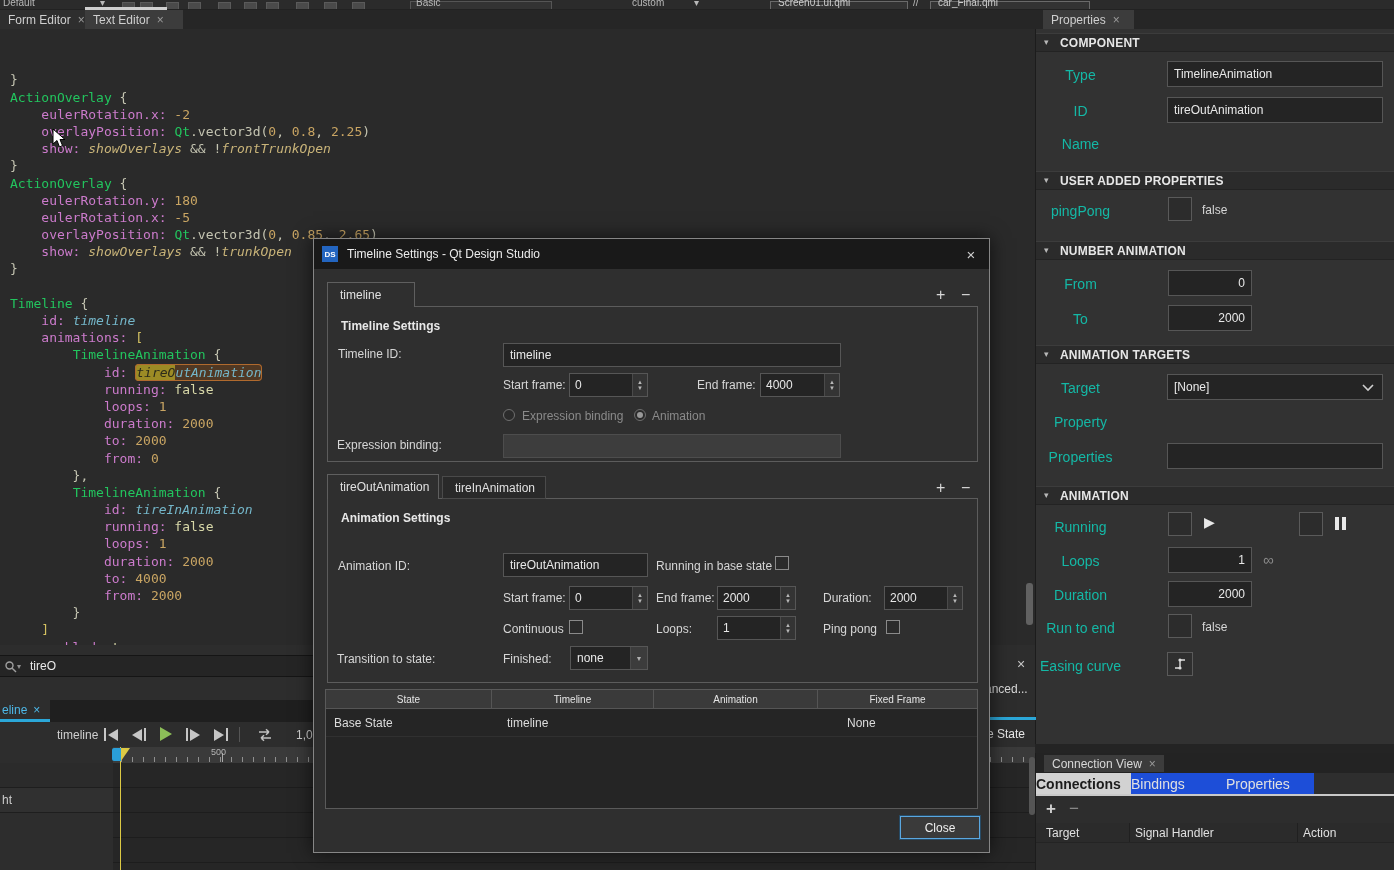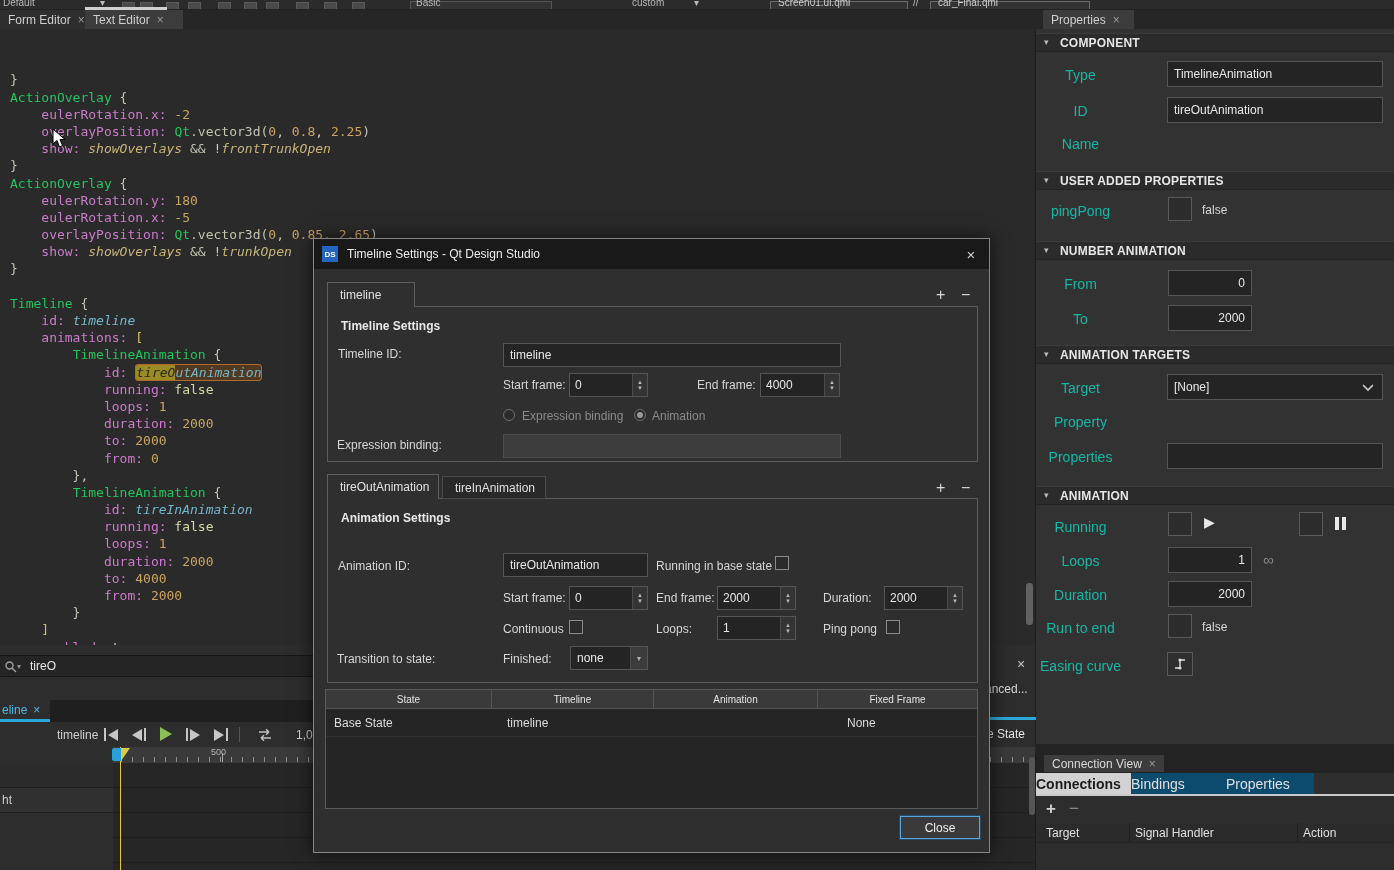--- a/index.html
+++ b/index.html
@@ -75,21 +75,21 @@
   .sect .car{position:absolute;left:8px;top:3px;font-size:9px;color:#b8b8b8;}
   .sect .st{position:absolute;left:24px;font-weight:bold;font-size:12px;color:#e6e6e6;letter-spacing:.2px;}
   .plab{position:absolute;width:89px;text-align:center;font-size:14px;color:#14b8a6;white-space:nowrap;}
   .abtn{background:#2f2f2f;border:1px solid #5a5a5a;display:flex;align-items:center;justify-content:center;color:#e4e4e4;font-size:12px;}
   .pause{display:flex;gap:3px;}
   .pause div{width:4px;height:13px;background:#e8e8e8;}
   
   .cview{left:1035px;top:753px;width:359px;height:117px;background:#2d2d2d;border-left:1px solid #1c1c1c;}
   .ctab{display:flex;align-items:center;justify-content:flex-start;font-size:14px;height:21px;}
   .ctab.on{background:#d2d2d2;color:#1c1c1c;font-weight:bold;}
-  .ctab.off{background:#0c4a6e;color:#e0e0e0;}
+  .ctab.off{background:#1d4ed8;color:#e0e0e0;}
   
   .tl-toolbtn{position:absolute;display:flex;align-items:center;gap:2px;}
   .bar{width:2px;height:13px;background:#c6c6c6;}
   .tri-l{width:0;height:0;border-top:6px solid transparent;border-bottom:6px solid transparent;border-right:10px solid #c6c6c6;}
   .tri-r{width:0;height:0;border-top:6px solid transparent;border-bottom:6px solid transparent;border-left:10px solid #c6c6c6;}
   .tri-play{width:0;height:0;border-top:7px solid transparent;border-bottom:7px solid transparent;border-left:12px solid #8cbe58;}
   .ticks{position:absolute;bottom:1px;height:5px;background:repeating-linear-gradient(90deg,#909090 0 1px,transparent 1px 11px);}
 </style>
 </head>
 <body>

